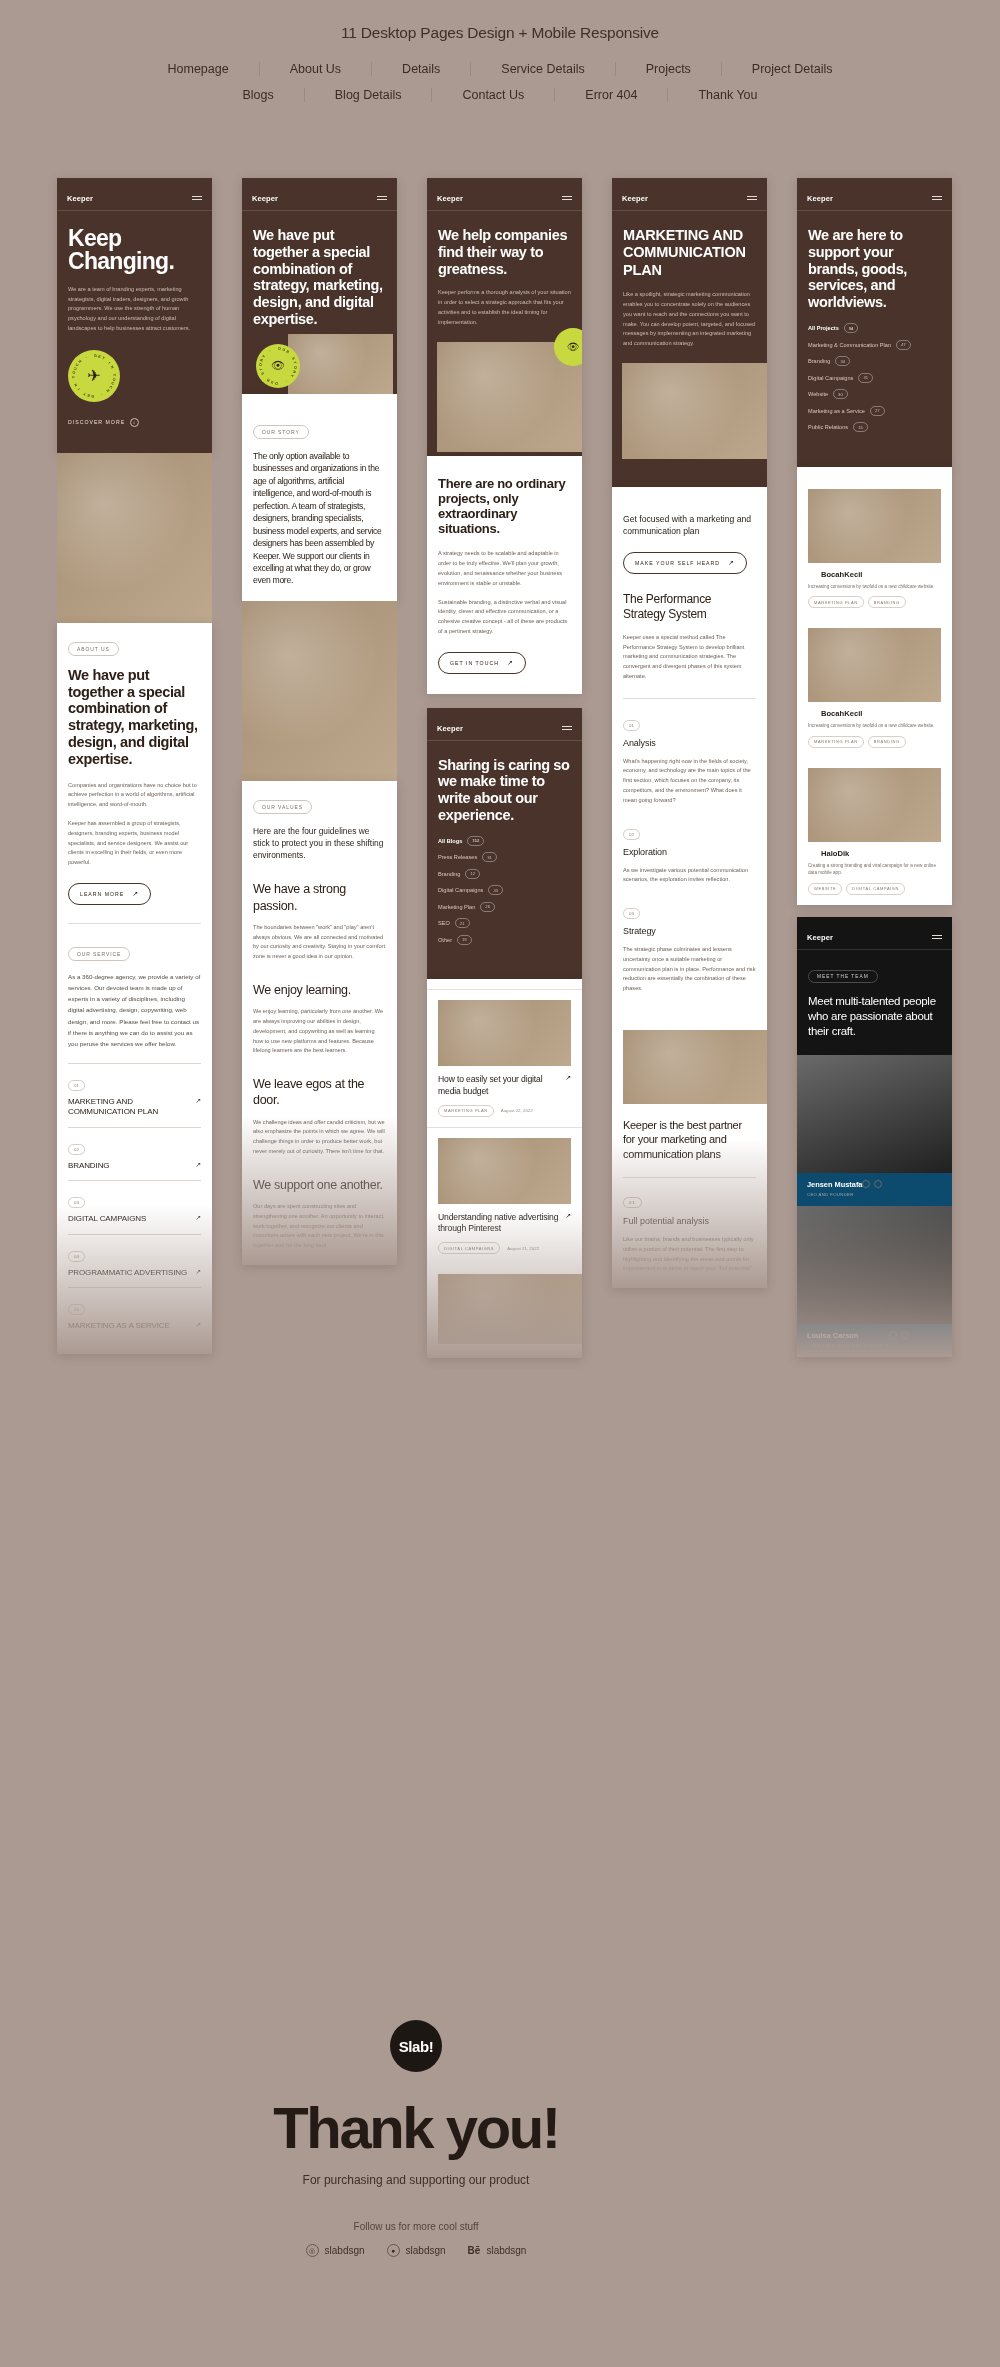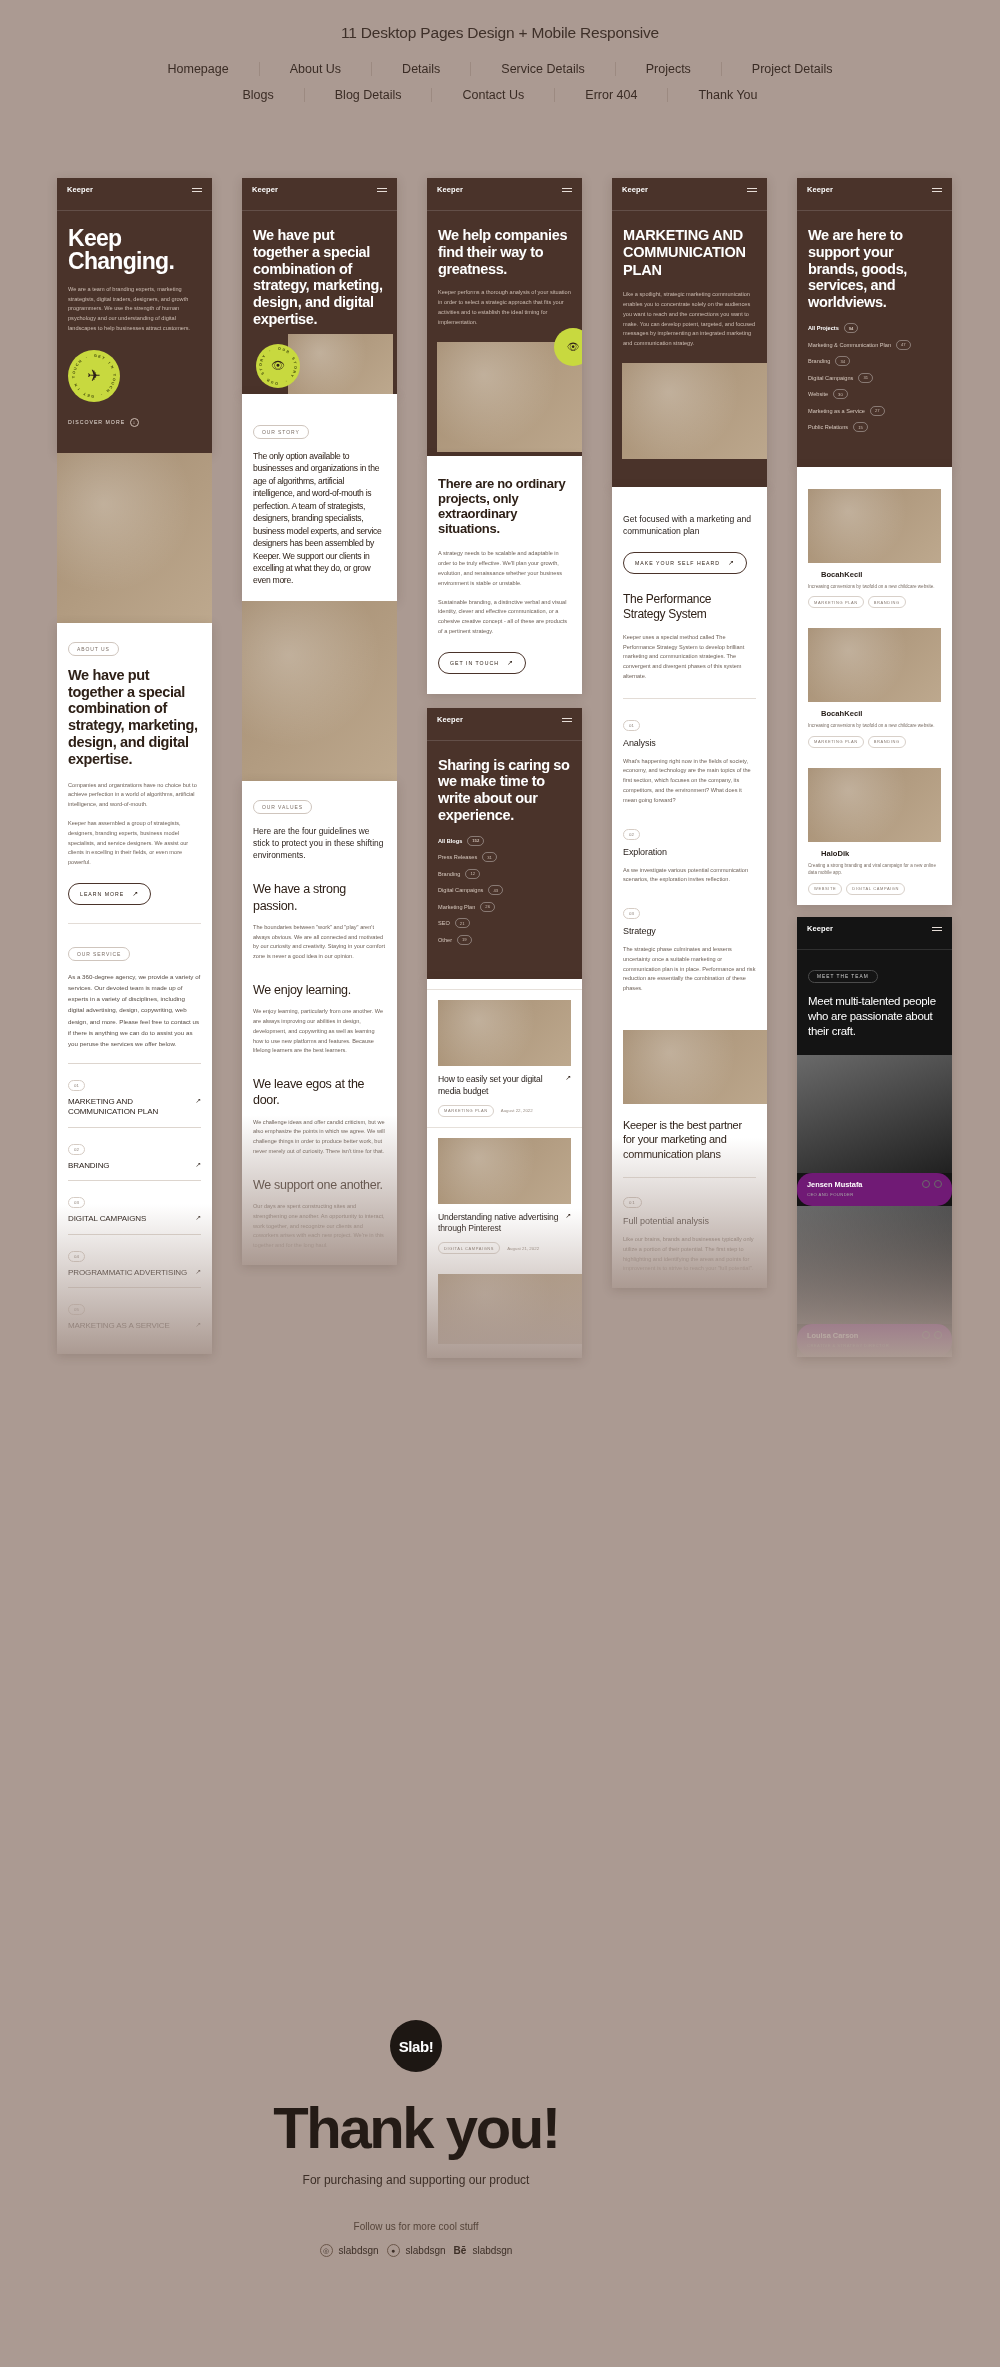--- a/index.html
+++ b/index.html
@@ -35,21 +35,21 @@
   .col4 { left: 612px; }
   .col5 { left: 797px; }
 
   .phone {
     width: 155px; background: #fff; overflow: hidden; position: relative;
     box-shadow: 0 2px 10px rgba(60,40,30,.18);
   }
   .dark { background: #4a332a; color: #fff; }
 
   .bar {
-    height: 22px; display: flex; align-items: flex-end; justify-content: space-between;
+    height: 22px; display: flex; align-items: flex-start; justify-content: space-between;
     padding: 16px 10px; border-bottom: 1px solid rgba(255,255,255,.14);
   }
   .brand { font-size: 7.5px; font-weight: 700; letter-spacing: .1px; color: #fff; }
   .burger { display: block; width: 10px; }
   .burger i { display: block; height: 1px; background: #e6ddd7; margin: 2px 0; }
 
   .hero { padding: 16px 11px 14px; }
   .h-xl { font-size: 23px; line-height: 1.02; font-weight: 700; letter-spacing: -0.7px; }
   .h-lg { font-size: 14.5px; line-height: 1.16; font-weight: 700; letter-spacing: -0.35px; }
   .h-md { font-size: 13px; line-height: 1.17; font-weight: 700; letter-spacing: -0.3px; }
@@ -118,41 +118,41 @@
 
   .step .sn { display:inline-block; border:1px solid #d6ccc4; border-radius:10px; font-size:4.4px; color:#8d8078; padding:2px 5px; }
   .step .sh { font-size: 9px; font-weight: 400; margin-top: 7px; color: #241b16; letter-spacing: -0.1px; }
 
   .team-bar { background: #141414; }
   .team-hero { background: #141414; color: #fff; padding: 14px 11px 16px; }
   .tag-dark { display:inline-block; border:1px solid #4b4b4b; border-radius:20px; font-size:4.8px; letter-spacing:1px; color:#cfcfcf; padding:3px 8px; }
   .member { position: relative; }
   .member .mi { width: 100%; height: 118px; background: #3a3a3a; position: relative; overflow: hidden; }
   .member .mi::after { content:""; position:absolute; inset:0; background: linear-gradient(160deg,#6a6a6a,#202020); }
-  .member .mrow { background:#701a75; color:#fff; padding: 7px 10px 9px; display:flex; justify-content:space-between; align-items:flex-start;border-radius:15px; }
+  .member .mrow { background:#0c4a6e; color:#fff; padding: 7px 10px 9px; display:flex; justify-content:flex-start; align-items:flex-start; }
   .member .mn { font-size: 7.4px; font-weight: 700; }
   .member .mr { font-size: 4.2px; color: #a7a7a7; letter-spacing: .4px; margin-top: 3px; }
   .socials { display:flex; gap:4px; }
   .socials i { width:8px; height:8px; border:1px solid #6b6b6b; border-radius:50%; display:block; }
 
   
   .fade { position:absolute; left:0; right:0; bottom:0; height: 150px;
           background: linear-gradient(to bottom, rgba(171,154,146,0), #ab9a92); pointer-events:none; }
 
   
   .footer { position: absolute; left: 0; top: 2020px; width: 832px; text-align: center; }
   .slab {
     width: 52px; height: 52px; border-radius: 50%; background: #1d1713; color: #fff;
     display: flex; align-items: center; justify-content: center; margin: 0 auto;
     font-size: 15px; font-weight: 700; letter-spacing: -0.4px;
   }
   .thanks { font-size: 58px; font-weight: 700; letter-spacing: -2.4px; margin-top: 22px; color: #241b16; }
   .sub { font-size: 12px; color: #3d2f27; margin-top: 12px; }
   .follow { font-size: 10px; color: #554439; margin-top: 34px; }
-  .socrow { display: flex; justify-content: center; gap: 8px; margin-top: 12px; }
+  .socrow { display: flex; justify-content: center; gap: 22px; margin-top: 12px; }
   .socitem { display: flex; align-items: center; gap: 6px; font-size: 10px; color: #3d2f27; }
   .socitem .g { width: 13px; height: 13px; border: 1px solid #6b574a; border-radius: 50%; display:flex;align-items:center;justify-content:center;font-size:7px; }
   .socitem .be { font-weight: 700; font-size: 10px; }
 </style>
 </head>
 <body>
 
 <div class="top-head">
   <div class="top-title">11 Desktop Pages Design + Mobile Responsive</div>
   <div class="navrow" id="nav1">

